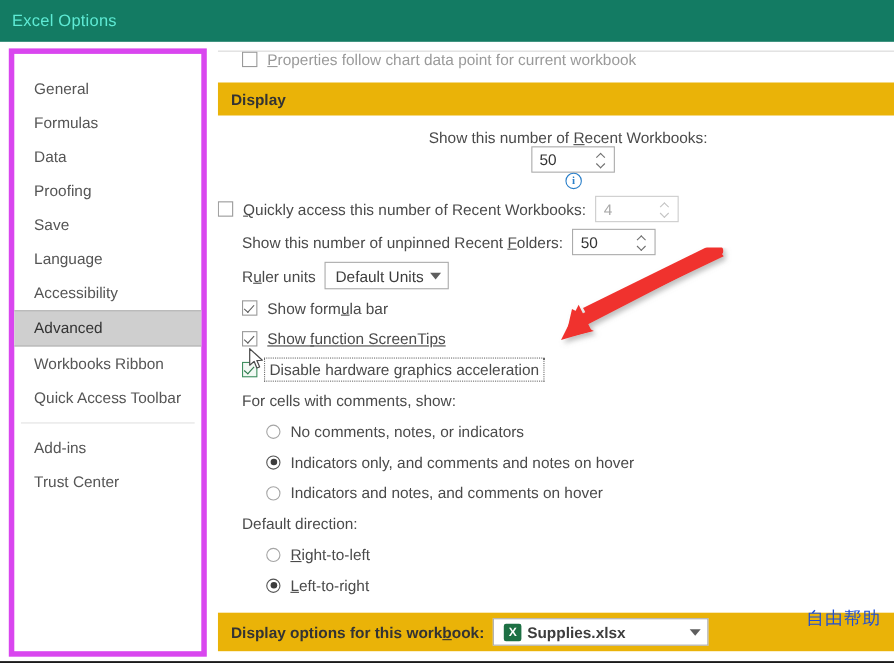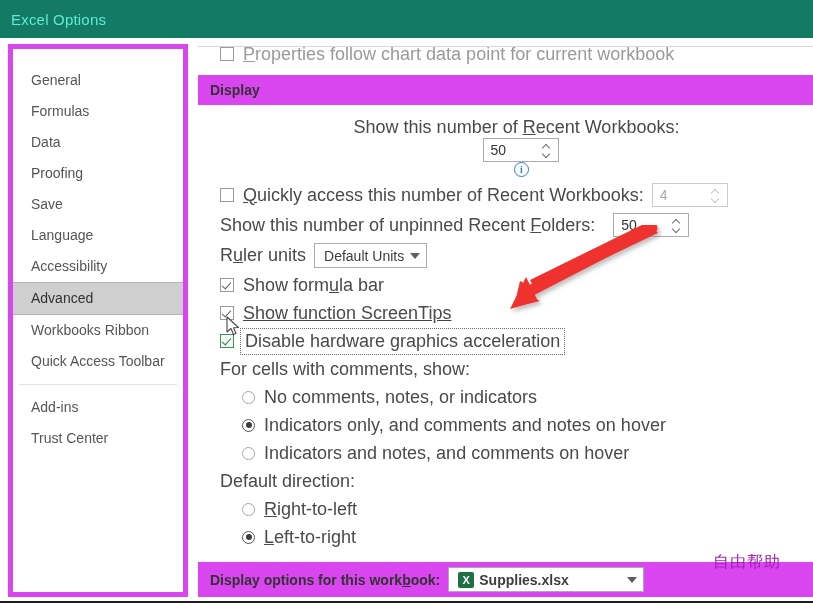--- a/index.html
+++ b/index.html
@@ -79,27 +79,27 @@
     position: relative;
     padding-top: 2px;
   }
 
   .row {
     display: flex;
     align-items: center;
     min-height: 22px;
     margin: 0 0 6px 0;
   }
-  .txt { color: #4a4a4a; font-size: 18px; white-space: nowrap; text-align: center; }
+  .txt { color: #4a4a4a; font-size: 14px; white-space: nowrap; text-align: center; }
   .txt.dim { color: #9a9a9a; }
   u { text-decoration: underline; }
 
   
   .section-band {
-    background: #d946ef;
+    background: #eab308;
     font-weight: bold;
     color: #333333;
     font-size: 14px;
     padding: 7px 0 7px 12px;
     margin: 10px 0 12px 0;
     width: 100%;
     box-sizing: border-box;
   }
   .section-band.inline-band {
     display: flex;
@@ -282,24 +282,24 @@
     left: 226px;
     top: 316px;
     width: 16px;
     height: 22px;
     pointer-events: none;
   }
 
   
   .watermark {
     position: absolute;
-    right: 32px;
+    right: 12px;
     bottom: 30px;
     font-size: 16px;
-    color: #a21caf;
+    color: #1d4ed8;
     letter-spacing: 1px;
     user-select: none;
     pointer-events: none;
   }
 
   .bottom-rule {
     position: absolute;
     left: 0; right: 0; bottom: 0;
     height: 2px;
     background: #1b1b1b;
@@ -352,33 +352,33 @@
         <span class="spin">
           <span class="val">50</span>
           <span class="arrows">
             <span class="chev up"></span>
             <span class="chev down"></span>
           </span>
         </span>
         <span class="info-icon">i</span>
       </div>
 
-      <div class="row" style="margin-left:22px;">
+      <div class="row" style="">
         <span class="cb"></span>
         <span class="txt"><u>Q</u><span>uickly access this number of Recent Workbooks:</span></span>
         <span class="spin disabled">
           <span class="val">4</span>
           <span class="arrows">
             <span class="chev up"></span>
             <span class="chev down"></span>
           </span>
         </span>
       </div>
 
-      <div class="row" style="margin-left:22px;gap:10px;">
+      <div class="row" style="margin-left:22px;">
         <span class="txt"><span>Show this number of unpinned Recent </span><u>F</u><span>olders:</span></span>
         <span class="spin">
           <span class="val">50</span>
           <span class="arrows">
             <span class="chev up"></span>
             <span class="chev down"></span>
           </span>
         </span>
       </div>
 

